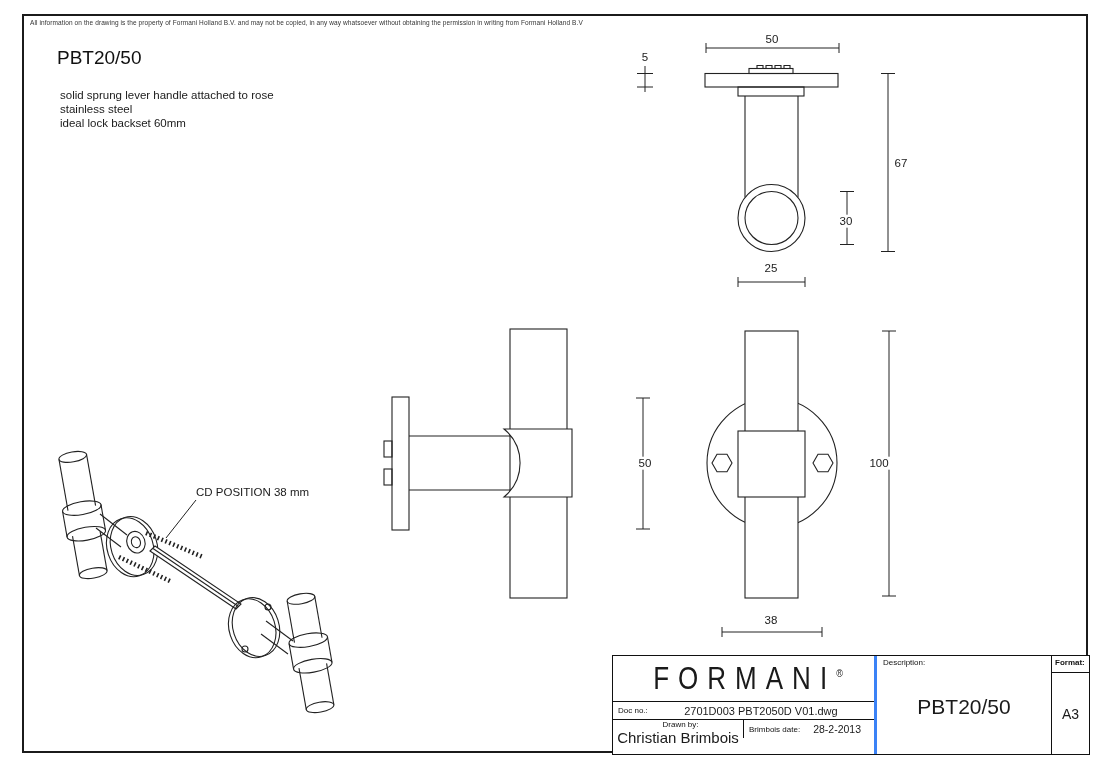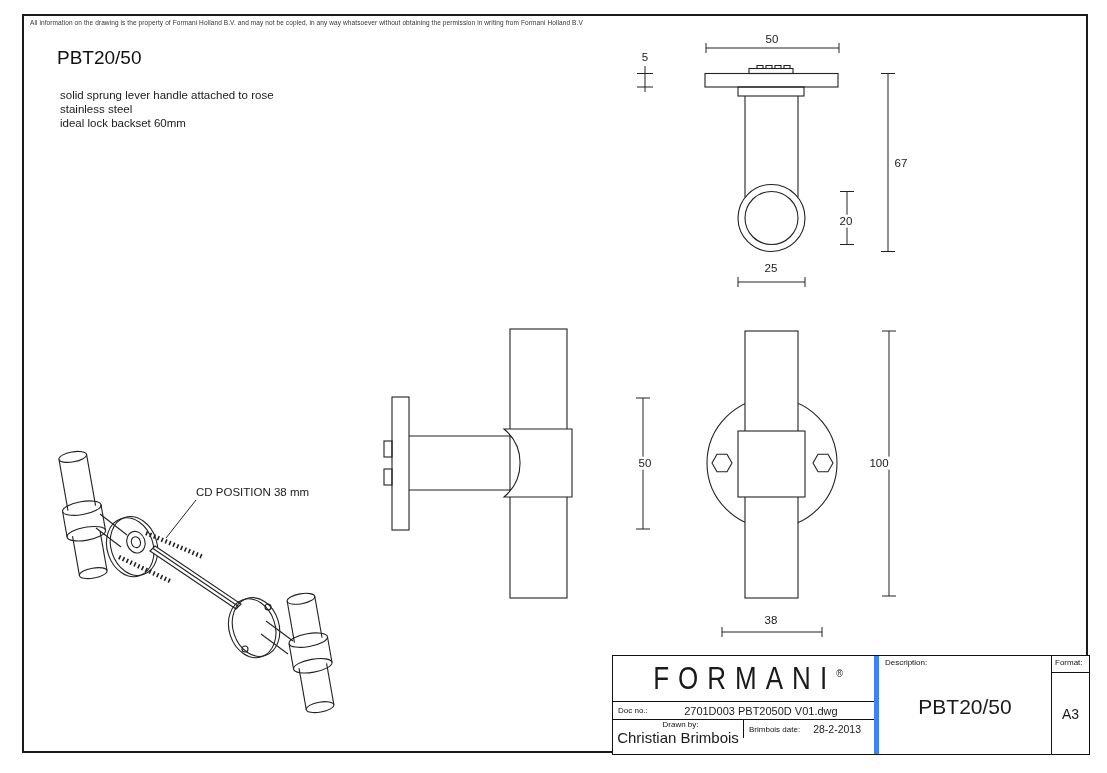--- a/index.html
+++ b/index.html
@@ -9,42 +9,42 @@
   #frame{left:22px;top:14px;width:1066px;height:739px;border:2px solid #1b1b1b;box-sizing:border-box;}
   #disclaimer{left:30px;top:19px;font-size:6.5px;color:#333;letter-spacing:0.1px;white-space:nowrap;}
   #prodtitle{left:57px;top:47px;font-size:19px;color:#111;}
   .descline{left:60px;font-size:11.5px;line-height:1.25;}
   .dim{transform:translate(-50%,-50%);background:#fff;font-size:11.5px;line-height:1.1;
        padding:0 2px;white-space:nowrap;color:#1a1a1a;}
   .cdlbl{transform:translate(0,-50%);font-size:11.5px;white-space:nowrap;color:#1a1a1a;}
   
   .tb{border:1.5px solid #111;box-sizing:border-box;display:flex;flex-direction:column;background:#fff;}
   .tb-main{flex:1;display:flex;min-height:0;}
-  .tb-left{width:261px;border-right:5px solid #3b82f6;display:flex;flex-direction:column;}
+  .tb-left{width:261px;border-right:3px solid #3b82f6;display:flex;flex-direction:column;}
   .tb-logo{height:45px;display:flex;align-items:center;justify-content:center;border-bottom:1px solid #111;}
   .logo-text{font-size:26px;font-weight:300;letter-spacing:9px;transform:scaleY(1.18);color:#1a1a1a;padding-left:9px;}
   .logo-reg{font-size:9px;vertical-align:10px;letter-spacing:0;}
   .tb-row{height:18px;display:flex;align-items:center;box-sizing:border-box;}
   .tb-doc{border-bottom:1px solid #111;}
   .lbl{font-size:8px;color:#111;}
   .pad{padding-left:5px;}
   .docval{flex:1;text-align:center;font-size:11px;}
   .cell{display:flex;align-items:center;height:100%;box-sizing:border-box;}
   .cellA{width:130px;flex-direction:column;}
   .cellB{flex:1;border-left:1px solid #111;}
   .drawnval{flex:1;text-align:center;font-size:15px;}
   .dateval{flex:1;text-align:center;font-size:10.5px;}
   .tb-right{flex:1;display:flex;flex-direction:column;min-width:0;}
   .tb-part{height:30px;border-bottom:1px solid #111;padding:2px 0 0 6px;box-sizing:content-box;}
   .pval{font-size:14.5px;padding:1px 0 0 4px;letter-spacing:0.3px;}
   .tb-dr{flex:1;display:flex;min-height:0;}
   .tb-desc{flex:1;border-right:1px solid #111;position:relative;padding:2px 7px 0 6px;}
   .dval{position:absolute;left:0;right:0;top:40%;text-align:center;font-size:21px;}
   .tb-format{width:37px;display:flex;flex-direction:column;}
-  .flbl{height:14px;border-bottom:1px solid #111;padding:2px 0 0 3px;box-sizing:content-box;}
+  .flbl{height:14px;border-bottom:1px solid #111;padding:2px 0 0 3px;box-sizing:content-box;font-weight:bold;}
   .fval{flex:1;display:flex;align-items:center;justify-content:center;font-size:14px;}
   .tb-footer{height:15px;border-top:1px solid #111;display:flex;align-items:center;justify-content:center;
              font-size:8px;letter-spacing:0.2px;white-space:nowrap;}
 </style>
 </head>
 <body>
 
 <div id="sheet">
 
   <div class="abs" id="frame"></div>
@@ -161,21 +161,21 @@
 
   <span class="abs" id="disclaimer">All information on the drawing is the property of Formani Holland B.V. and may not be copied, in any way whatsoever without obtaining the permission in writing from Formani Holland B.V</span>
   <span class="abs" id="prodtitle">PBT20/50</span>
   <span class="abs descline" style="top:88px">solid sprung lever handle attached to rose</span>
   <span class="abs descline" style="top:102px">stainless steel</span>
   <span class="abs descline" style="top:116px">ideal lock backset 60mm</span>
 
   <span class="abs dim" style="left:772px;top:39px">50</span>
   <span class="abs dim" style="left:645px;top:57px">5</span>
   <span class="abs dim" style="left:901px;top:163px">67</span>
-  <span class="abs dim" style="left:846px;top:221px">20</span>
+  <span class="abs dim" style="left:846px;top:221px">30</span>
   <span class="abs dim" style="left:771px;top:268px">25</span>
   <span class="abs dim" style="left:645px;top:463px">50</span>
   <span class="abs dim" style="left:879px;top:463px">100</span>
   <span class="abs dim" style="left:771px;top:620px">38</span>
   <span class="abs cdlbl" style="left:196px;top:492px">CD POSITION 38 mm</span>
 
   <div class="abs tb" style="left:612px;top:655px;width:478px;height:100px">
     <div class="tb-main">
       <div class="tb-left">
         <div class="tb-logo">

